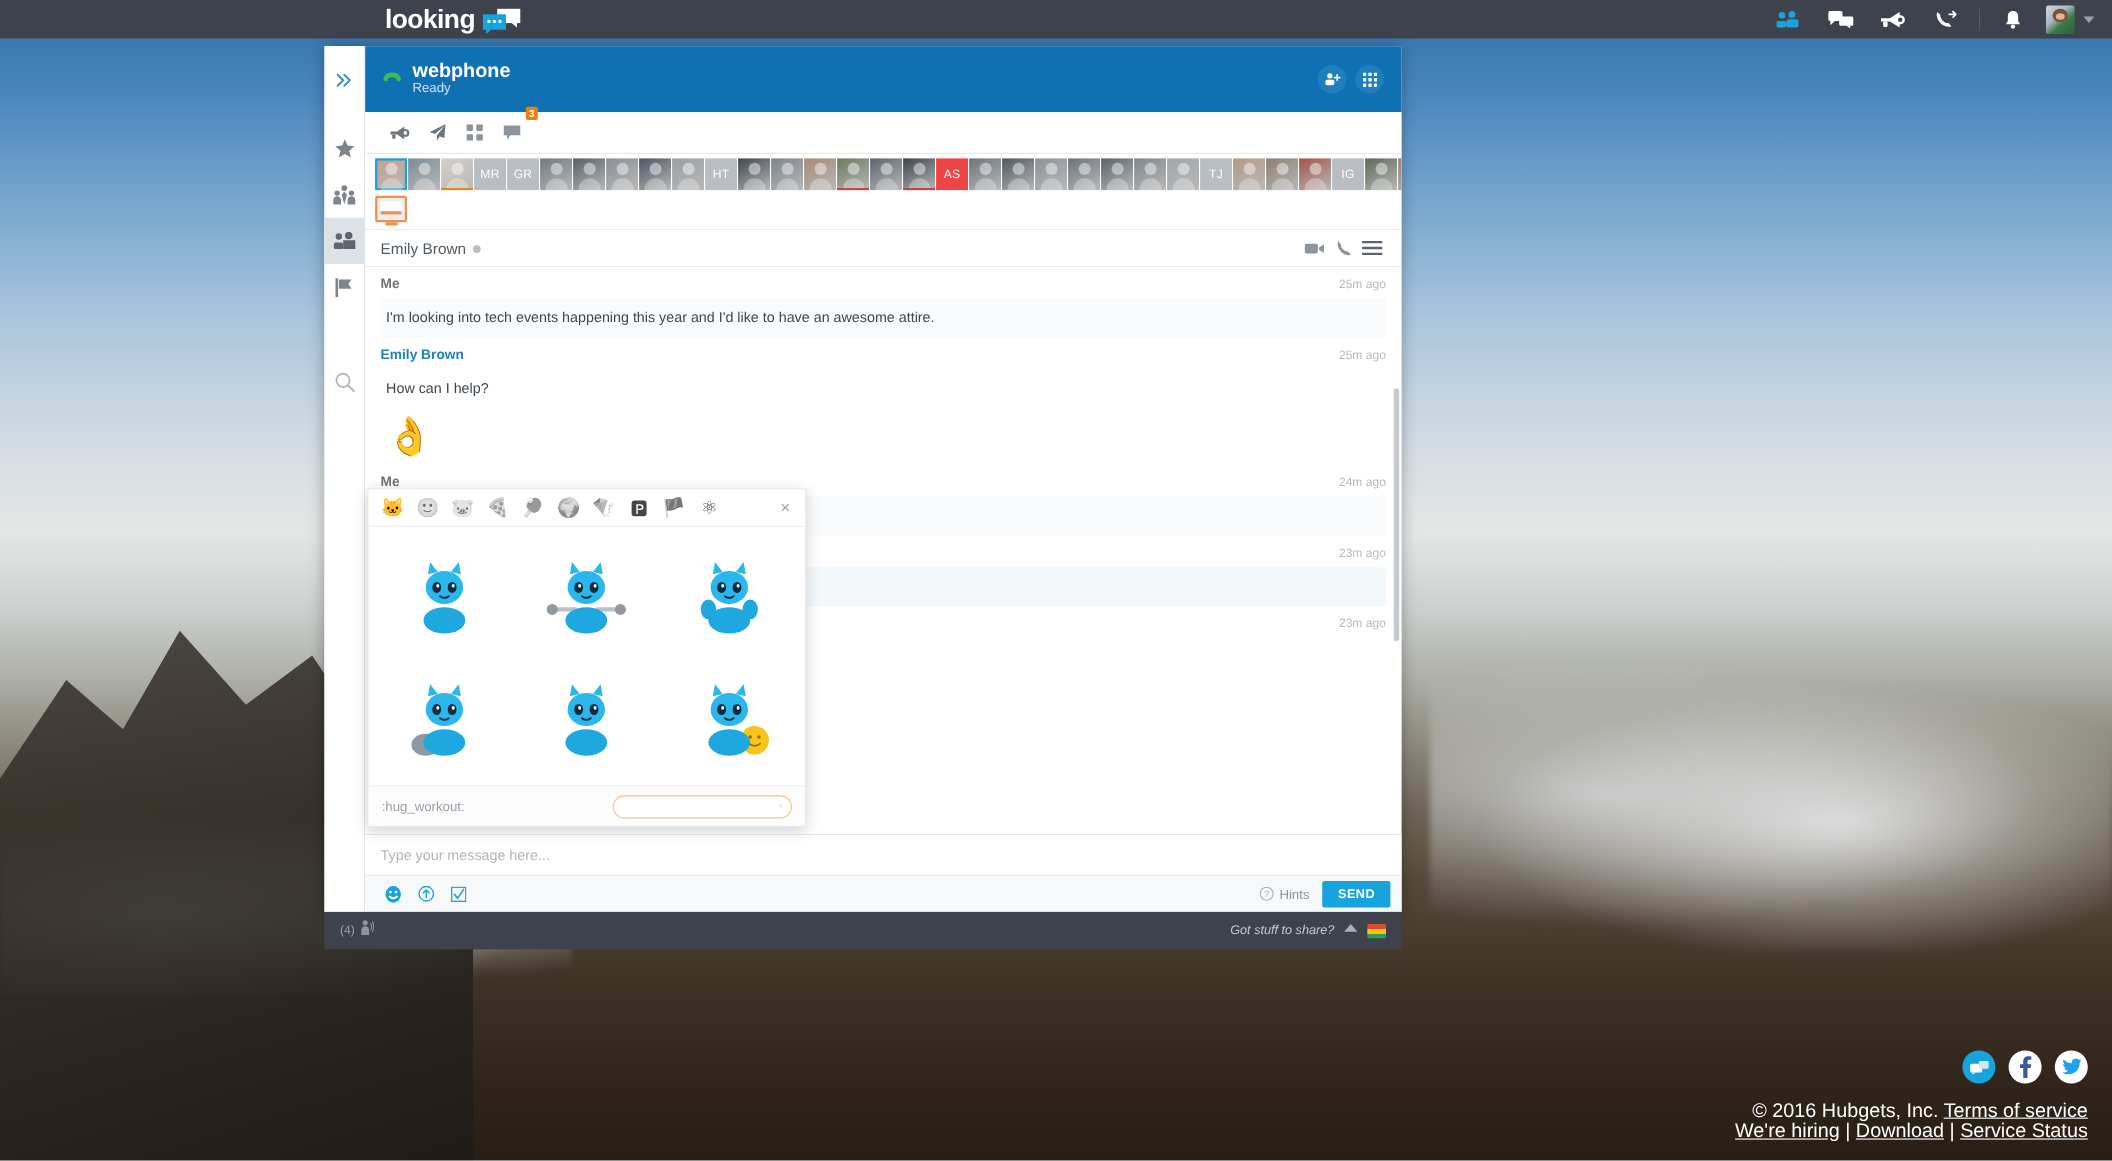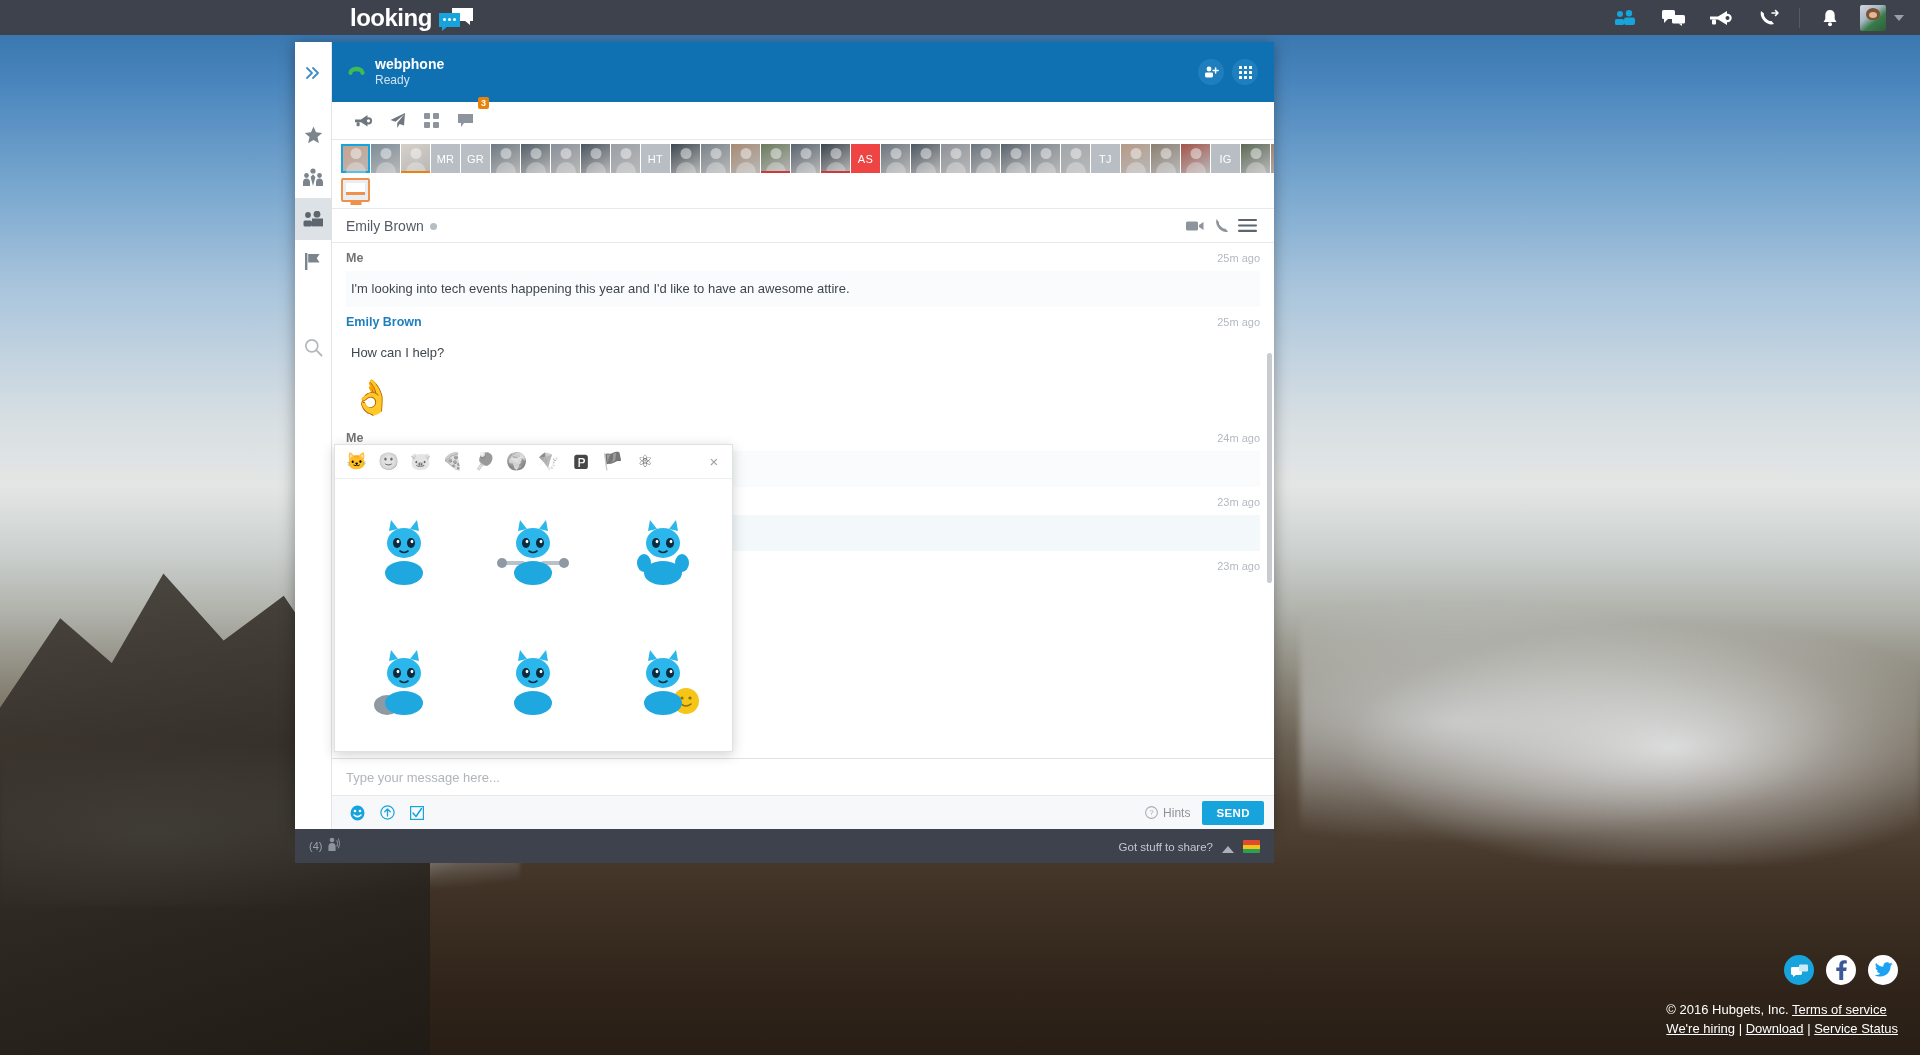--- a/index.html
+++ b/index.html
@@ -108,21 +108,21 @@
   
   #main { flex: 1; display: flex; flex-direction: column; min-width: 0; }
 
   
   #phone-header {
     height: 60px; background: #0f71b2; display: flex; align-items: center;
     padding: 0 16px; flex: none;
   }
   .ph-icon { margin-right: 10px; }
   .ph-texts { flex: 1; }
-  .ph-title { color: #fff; font-size: 14px; font-weight: bold; line-height: 16px; }
+  .ph-title { color: #fff; font-size: 18px; font-weight: bold; line-height: 16px; }
   .ph-status { color: #cfe3f1; font-size: 12px; line-height: 16px; }
   .round-btn {
     width: 26px; height: 26px; border-radius: 50%; background: #1f7fbe;
     display: flex; align-items: center; justify-content: center; margin-left: 8px; cursor: pointer;
   }
 
   
   #toolbar {
     height: 38px; border-bottom: 1px solid #e6e8ea; display: flex; align-items: center;
     padding: 0 14px; flex: none; background: #fff;
@@ -258,21 +258,21 @@
 
   
   #statusbar {
     position: absolute; left: 295px; top: 829px; width: 979px; height: 34px;
     background: #3d424d; display: flex; align-items: center; padding: 0 14px; z-index: 30;
   }
   #sb-count { color: #9aa0a9; font-size: 11px; margin-right: 5px; }
   #sb-speaker { margin-right: 10px; }
   .sb-line1 { color: #e6e9ec; font-size: 11.5px; line-height: 14px; }
   .sb-line2 { color: #9aa0a9; font-size: 10.5px; line-height: 14px; }
-  #sb-right { margin-left: auto; display: flex; align-items: flex-end; gap: 9px; }
+  #sb-right { margin-left: auto; display: flex; align-items: flex-start; gap: 9px; font-style: italic; }
   #sb-share { color: #c3c8ce; font-size: 11.5px; cursor: pointer; }
   .sb-up {
     width: 0; height: 0; border-left: 6px solid transparent; border-right: 6px solid transparent;
     border-bottom: 7px solid #aab0b8; cursor: pointer;
   }
   .flagicon {
     width: 17px; height: 13px;
     background: linear-gradient(to bottom, #e04a2f 0%, #e04a2f 36%, #f0c419 36%, #f0c419 68%, #2e9e52 68%, #2e9e52 100%);
     border-radius: 1px; cursor: pointer;
   }
@@ -282,22 +282,22 @@
     position: absolute; right: 22px; top: 955px; display: flex; gap: 12px; z-index: 25;
   }
   .social-btn {
     width: 30px; height: 30px; border-radius: 50%; display: flex;
     align-items: center; justify-content: center; cursor: pointer;
   }
   .s-hub { background: #17a4dd; }
   .s-fb { background: #fff; }
   .s-tw { background: #fff; }
   #copyright {
-    position: absolute; right: 22px; top: 1000px; text-align: left; z-index: 25;
-    color: #fff; font-size: 13px; line-height: 19px;
+    position: absolute; right: 22px; top: 1000px; text-align: right; z-index: 25;
+    color: #fff; font-size: 18px; line-height: 19px;
   }
   #copyright a { color: #fff; text-decoration: underline; }
 </style>
 </head>
 <body>
 
 <div class="cloudbank2"></div>
 <div class="cloudbank"></div>
 <div class="mountain"></div>
 
@@ -802,20 +802,30 @@
   <path d="M22 18 L24 7 L31 16 Z" fill="#2bb7ec"></path>
   <path d="M52 18 L50 7 L43 16 Z" fill="#2bb7ec"></path>
   <ellipse cx="30" cy="30" rx="4" ry="5" fill="#0d2b3c"></ellipse>
   <ellipse cx="44" cy="30" rx="4" ry="5" fill="#0d2b3c"></ellipse>
   <ellipse cx="31" cy="28.5" rx="1.4" ry="1.7" fill="#fff"></ellipse>
   <ellipse cx="45" cy="28.5" rx="1.4" ry="1.7" fill="#fff"></ellipse>
   <path d="M33 38 Q37 41 41 38" stroke="#0d2b3c" stroke-width="1.6" fill="none" stroke-linecap="round"></path>
         </svg>
       </div>
     </div>
+  <div id="picker-foot">
+    <span id="picker-code">:hug_workout:</span>
+    <div id="picker-search">
+      <input type="text" placeholder="" style="">
+      <svg width="12" height="12" viewBox="0 0 12 12">
+          <circle cx="5" cy="5" r="3.9" stroke="#a8aeb5" stroke-width="1.1" fill="none"></circle>
+          <path d="M7.9 7.9 L11.2 11.2" stroke="#a8aeb5" stroke-width="1.2" stroke-linecap="round"></path>
+        </svg>
+    </div>
+  </div>
 </div>
 
 <div id="statusbar">
   <span id="sb-count">(4)</span>
   <span id="sb-speaker">
     <svg width="13" height="15" viewBox="0 0 13 15">
         <circle cx="5" cy="3" r="2.3" fill="#8d949b"></circle>
         <path d="M5 6 C2.6 6 1.4 7.6 1.4 9.6 L1.4 14 L8.6 14 L8.6 9.6 C8.6 7.6 7.4 6 5 6 Z" fill="#8d949b"></path>
         <path d="M10 3.6 Q11.6 6.5 10 9.4 M11.6 2 Q14 6.5 11.6 11" stroke="#8d949b" stroke-width="1" fill="none" stroke-linecap="round"></path>
       </svg>

